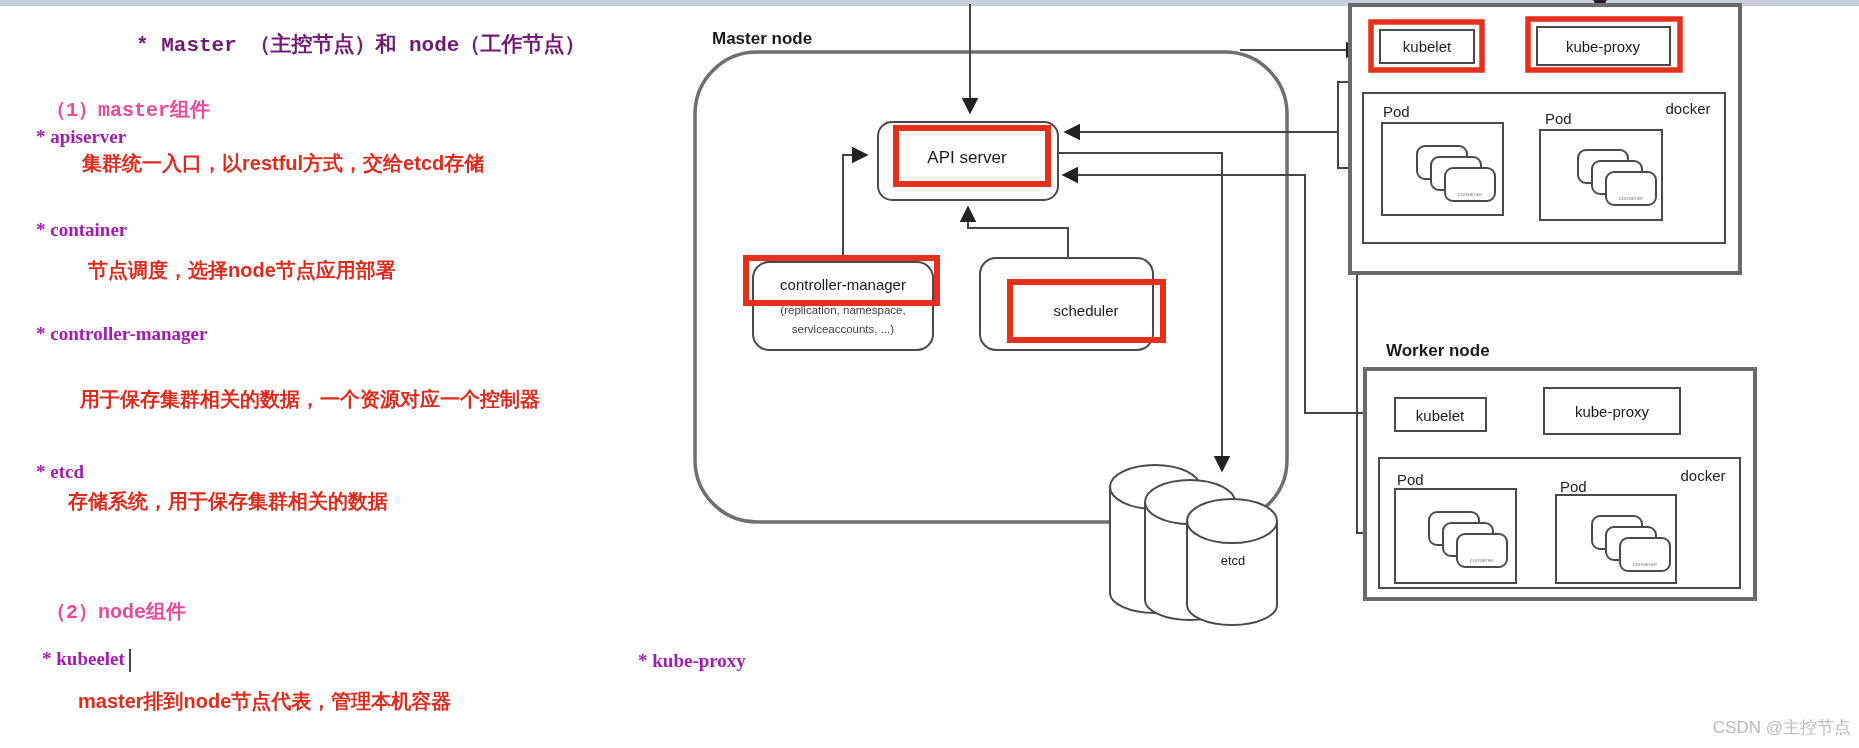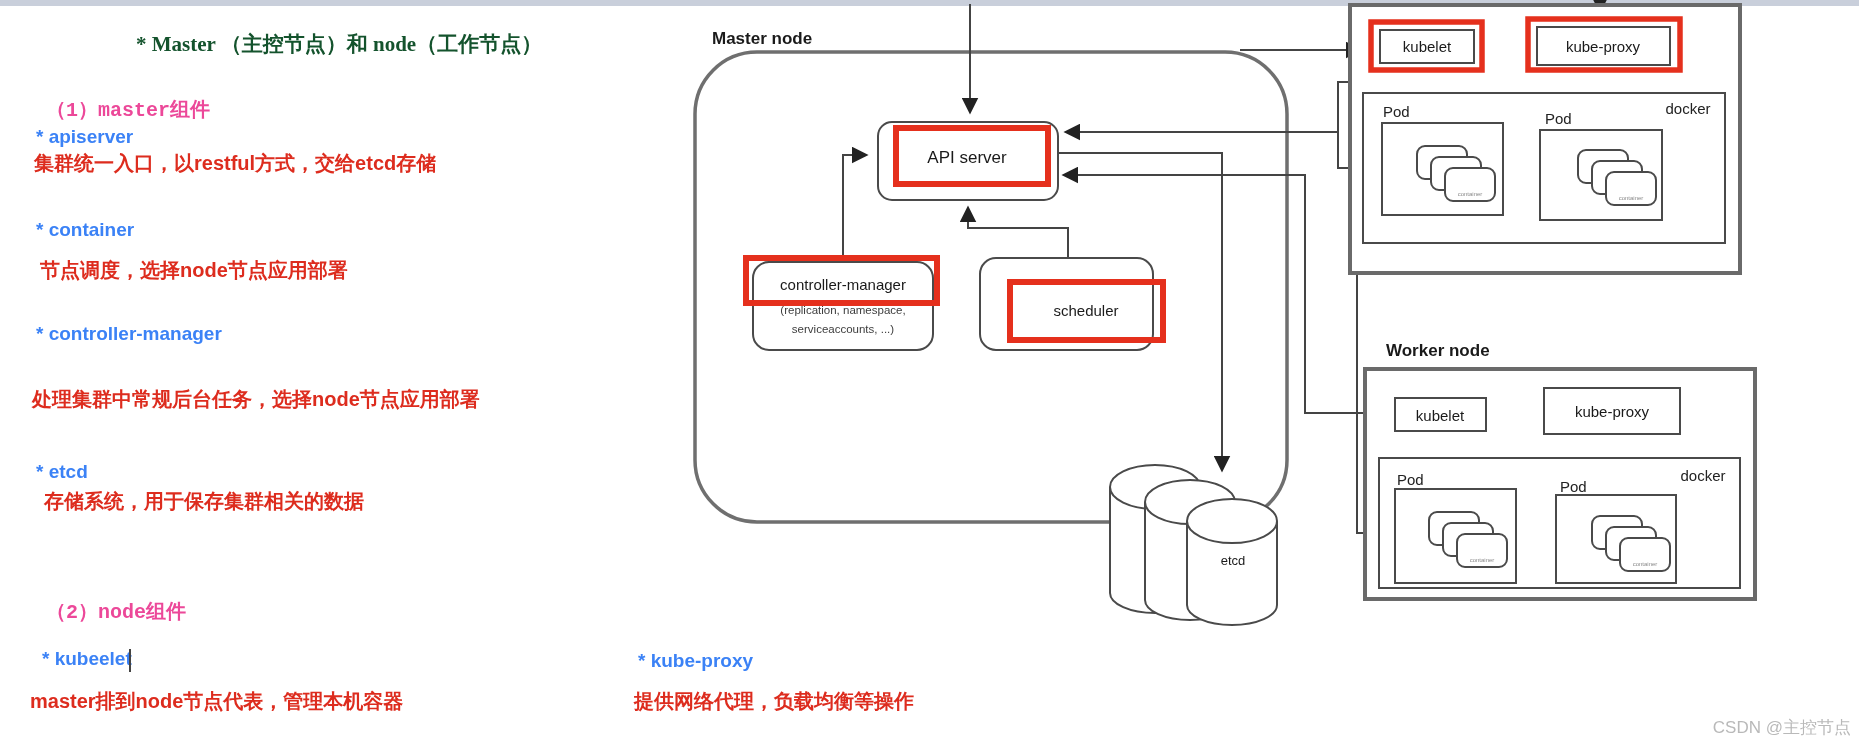--- a/index.html
+++ b/index.html
@@ -1,23 +1,23 @@
 <!DOCTYPE html>
 <html><head>
 <meta charset="utf-8">
 <style>
   html,body{margin:0;padding:0;background:#e8e8e8;}
   #screen{position:relative;width:1859px;height:748px;background:#ffffff;overflow:hidden;
           font-family:"Liberation Sans","DejaVu Sans",sans-serif;}
   #topband{position:absolute;left:0;top:0;width:1859px;height:6px;background:#c9cfdb;}
   .note{position:absolute;white-space:nowrap;font-weight:bold;}
-  .t-title{color:#14532d;font-size:21px;font-family:Liberation Serif, serif;}
+  .t-title{color:#701a75;font-size:21px;font-family:Liberation Mono, monospace;}
   .t-header{color:#ec4899;font-size:20px;font-family:"Liberation Mono","DejaVu Sans Mono","DejaVu Sans",monospace;}
-  .t-term{color:#3b82f6;font-size:19px;font-family:Liberation Sans, sans-serif;text-align:center;}
-  .t-desc{color:#dd2c1e;font-size:20px;}
+  .t-term{color:#a21caf;font-size:19px;font-family:Liberation Serif, serif;text-align:center;}
+  .t-desc{color:#dd2c1e;font-size:20px;margin-left:48px;}
   .watermark{position:absolute;right:8px;top:716px;color:#b9b9b9;font-size:17px;font-weight:normal;}
   #cursor{position:absolute;left:129px;top:649px;width:2px;height:23px;background:#444;}
   svg text{font-family:"Liberation Sans","DejaVu Sans",sans-serif;fill:#1a1a1a;}
   .lbl-node{font-size:17px;font-weight:bold;}
   .lbl-box{font-size:15px;}
   .lbl-api{font-size:17px;}
   .lbl-sub{font-size:11.5px;fill:#3d3d3d;}
   .lbl-pod{font-size:15px;fill:#222;}
   .lbl-etcd{font-size:13px;}
   .lbl-cont{font-size:6px;fill:#8a8a8a;}
@@ -31,33 +31,32 @@
   <div class="note t-title" style="left:136px;top:30px">* Master （主控节点）和 node（工作节点）</div>
   <div class="note t-header" style="left:46px;top:96px">（1）master组件</div>
 
   <div class="note t-term" style="left:36px;top:126px">* apiserver</div>
   <div class="note t-desc" style="left:34px;top:150px">集群统一入口，以restful方式，交给etcd存储</div>
 
   <div class="note t-term" style="left:36px;top:219px">* container</div>
   <div class="note t-desc" style="left:40px;top:257px">节点调度，选择node节点应用部署</div>
 
   <div class="note t-term" style="left:36px;top:323px">* controller-manager</div>
-  <div class="note t-desc" style="left:32px;top:386px">处理集群中常规后台任务，选择node节点应用部署</div>
+  <div class="note t-desc" style="left:32px;top:386px">用于保存集群相关的数据，一个资源对应一个控制器</div>
 
   <div class="note t-term" style="left:36px;top:461px">* etcd</div>
-  <div class="note t-desc" style="left:44px;top:488px">存储系统，用于保存集群相关的数据</div>
+  <div class="note t-desc" style="left:20px;top:488px">存储系统，用于保存集群相关的数据</div>
 
   <div class="note t-header" style="left:46px;top:598px">（2）node组件</div>
 
   <div class="note t-term" style="left:42px;top:648px">* kubeelet</div>
   <div id="cursor"></div>
   <div class="note t-desc" style="left:30px;top:688px">master排到node节点代表，管理本机容器</div>
 
   <div class="note t-term" style="left:638px;top:650px">* kube-proxy</div>
-  <div class="note t-desc" style="left:634px;top:688px">提供网络代理，负载均衡等操作</div>
 
   <div class="note watermark">CSDN @主控节点</div>
 
   <svg width="1859" height="748" viewBox="0 0 1859 748" style="position:absolute;left:0;top:0">
     <defs>
       <marker id="ah" viewBox="0 0 10 10" refX="8.5" refY="5" markerWidth="8.5" markerHeight="8.5" orient="auto-start-reverse">
           <path d="M0,0 L10,5 L0,10 z" fill="#222"></path>
         </marker>
     </defs>
 

